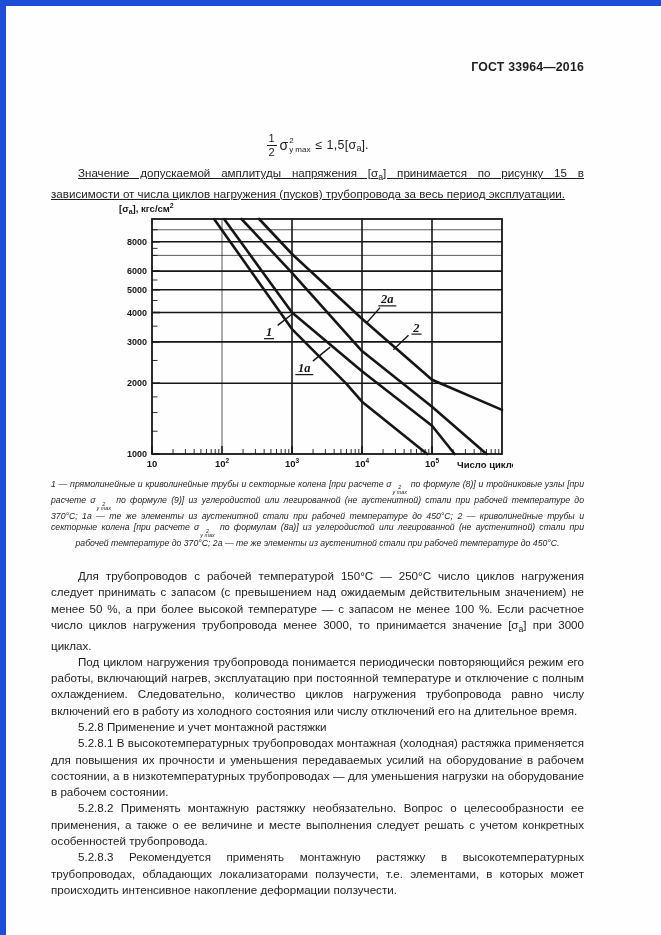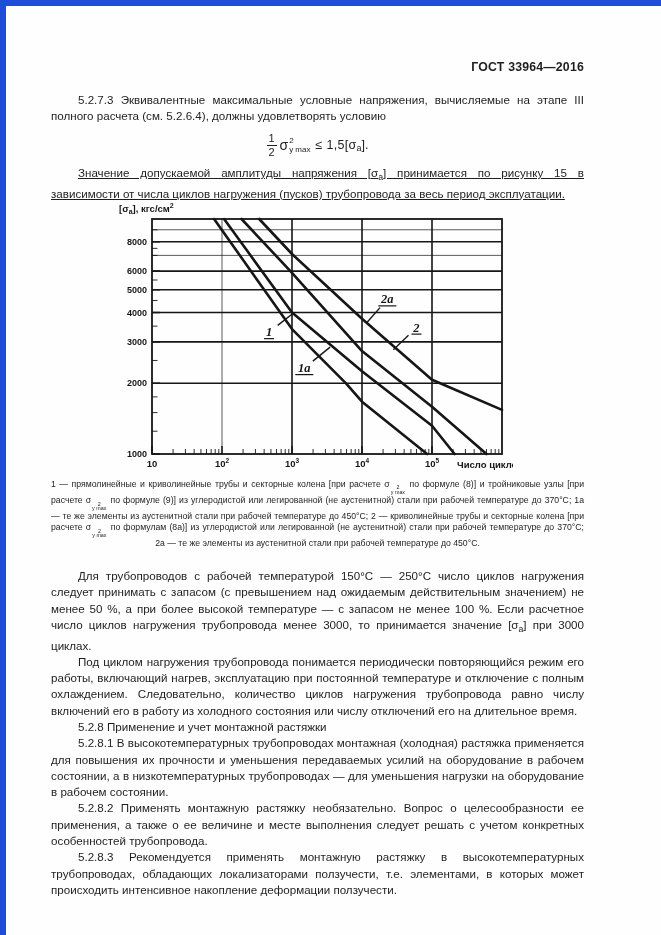--- a/index.html
+++ b/index.html
@@ -36,41 +36,38 @@
   .frel{letter-spacing:.3px;text-align:right;}
   .fsub{font-size:9px;transform:translateY(3px);display:inline-block;}
   .stack-s{display:inline-flex;flex-direction:column;font-size:.62em;line-height:.9em;vertical-align:-0.45em;padding:0 1px;}
   .inl-sub{font-size:.75em;}
   
   .chart-wrap{position:absolute;top:197px;left:93px;width:414px;height:276px;}
   
   .fig-footnote{
     position:absolute;top:473px;left:45px;width:533px;
     font-size:8.7px;line-height:10.8px;
-    text-align:justify;text-align-last:center;
+    text-align:justify;text-align-last:center;font-style:italic;
   }
   .fig-caption{
     position:absolute;top:542px;left:45px;width:533px;
     text-align:center;font-size:11.3px;
   }
   .page-number{
     position:absolute;top:840px;left:45px;width:540px;
     text-align:right;font-size:11.3px;color:#3a3a3a;
   }
 </style>
 </head>
 <body>
 
 <div class="page">
 
   <div class="doc-header">ГОСТ 33964—2016</div>
 
-  <div class="textblock pos-intro">
-      <p>5.2.7.3 Эквивалентные максимальные условные напряжения, вычисляемые на этапе III полного расчета (см. 5.2.6.4), должны удовлетворять условию</p>
-    </div>
 
   <div class="formula">
     <span class="frac">
         <span>1</span>
         <span class="fbar"></span>
         <span>2</span>
       </span>
     <span class="fsig">σ</span>
     <span class="stack">
         <span class="st-sup">2</span>

